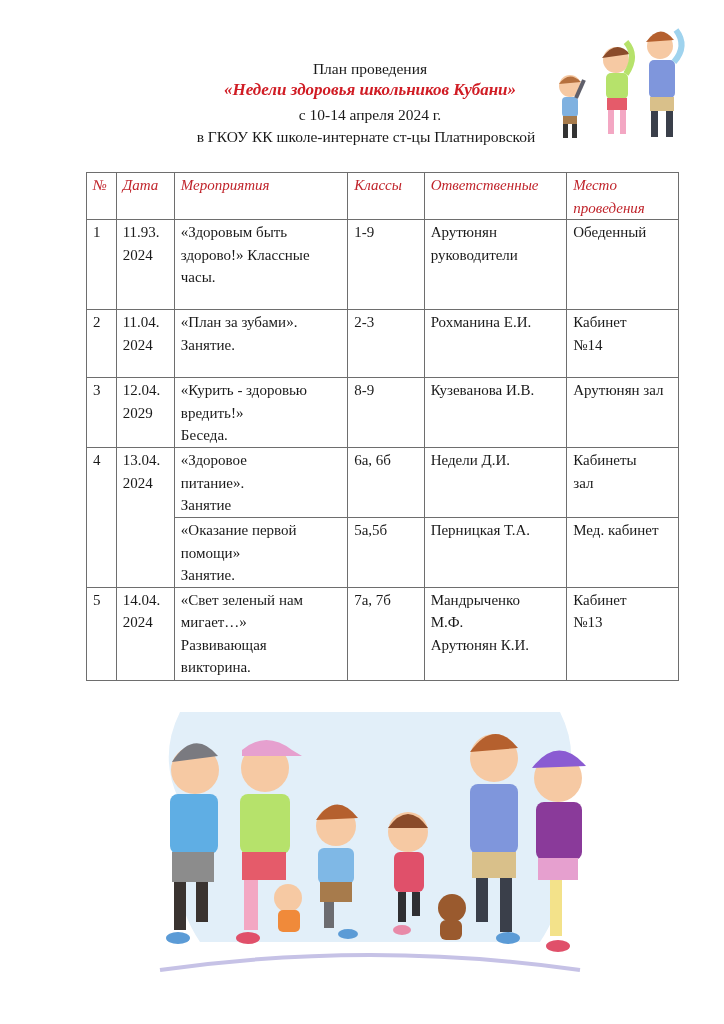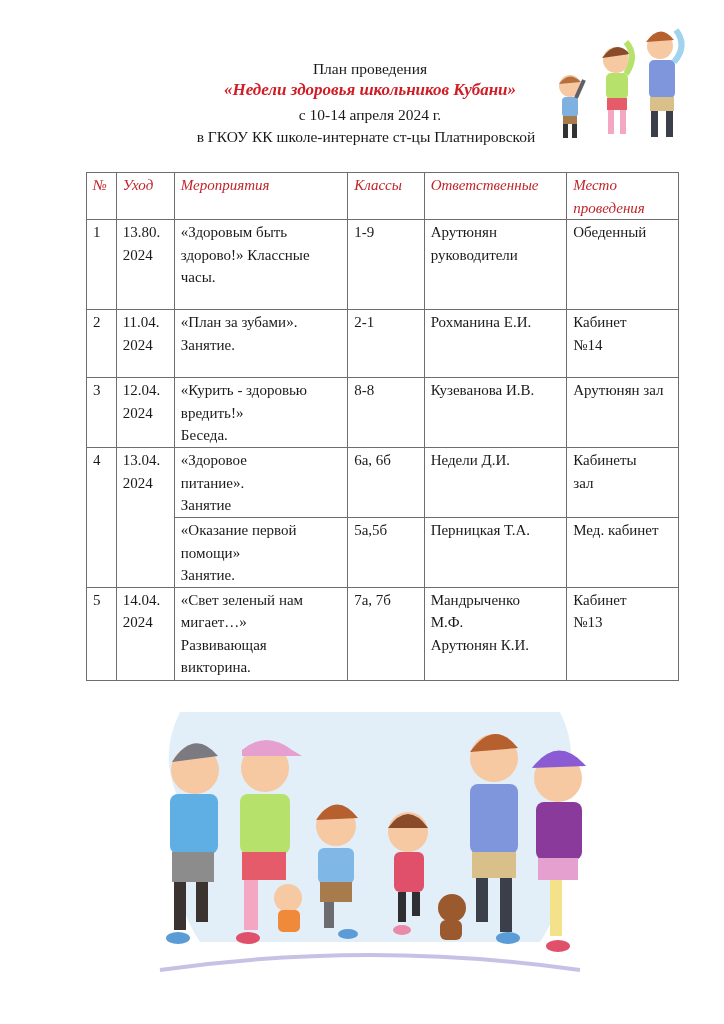--- a/index.html
+++ b/index.html
@@ -64,42 +64,42 @@
       <col class="c4">
       <col class="c5">
       <col class="c6">
     </colgroup>
   <tbody>
       <tr style="height:46px">
     <th>
           <span class="cell">№</span>
         </th>
     <th>
-          <span class="cell">Уход</span>
+          <span class="cell">Дата</span>
         </th>
     <th>
           <span class="cell">Мероприятия</span>
         </th>
     <th>
           <span class="cell">Классы</span>
         </th>
     <th>
           <span class="cell">Ответственные</span>
         </th>
     <th>
           <span class="cell">Место
 проведения</span>
         </th>
   </tr>
   <tr style="height:90px">
     <td>
           <span class="cell">1</span>
         </td>
     <td>
-          <span class="cell">13.80.
+          <span class="cell">11.93.
 2024</span>
         </td>
     <td>
           <span class="cell">«Здоровым быть
 здорово!» Классные
 часы.</span>
         </td>
     <td>
           <span class="cell">1-9</span>
         </td>
@@ -117,45 +117,45 @@
         </td>
     <td>
           <span class="cell">11.04.
 2024</span>
         </td>
     <td>
           <span class="cell">«План за зубами».
 Занятие.</span>
         </td>
     <td>
-          <span class="cell">2-1</span>
+          <span class="cell">2-3</span>
         </td>
     <td>
           <span class="cell">Рохманина Е.И.</span>
         </td>
     <td>
           <span class="cell">Кабинет
  №14</span>
         </td>
   </tr>
   <tr style="height:70px">
     <td>
           <span class="cell">3</span>
         </td>
     <td>
           <span class="cell">12.04.
-2024</span>
+2029</span>
         </td>
     <td>
           <span class="cell">«Курить - здоровью
 вредить!»
 Беседа.</span>
         </td>
     <td>
-          <span class="cell">8-8</span>
+          <span class="cell">8-9</span>
         </td>
     <td>
           <span class="cell">Кузеванова И.В.</span>
         </td>
     <td>
           <span class="cell">Арутюнян зал</span>
         </td>
   </tr>
   <tr style="height:70px">
     <td rowspan="2">

